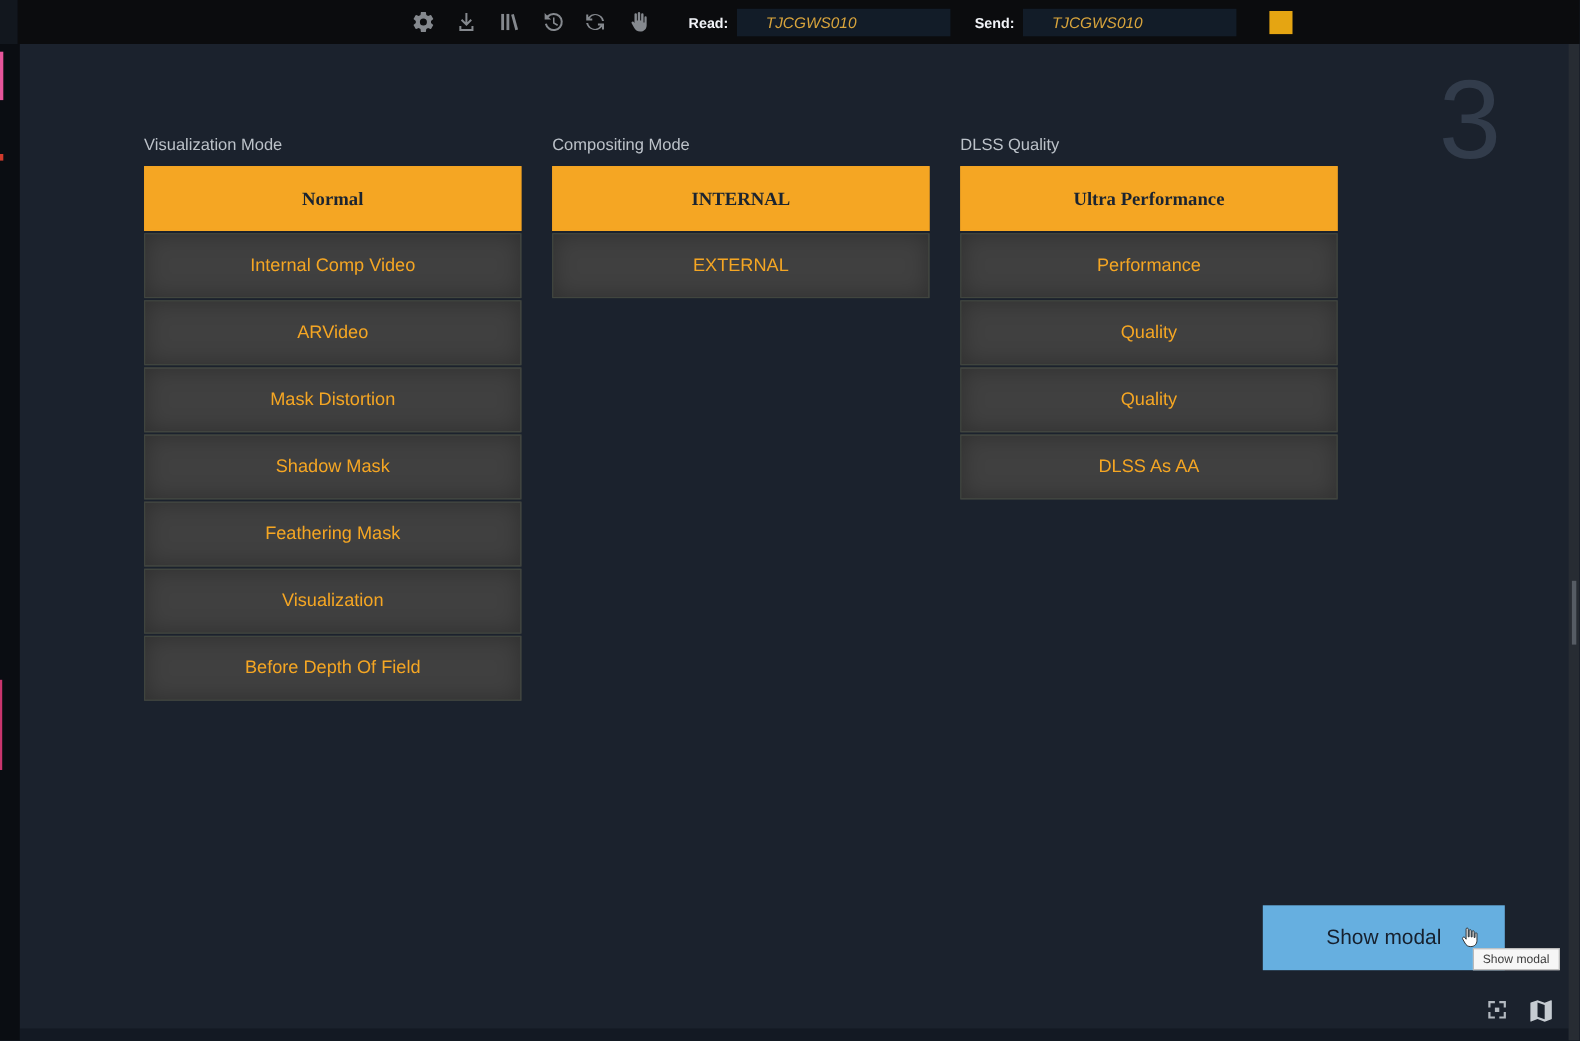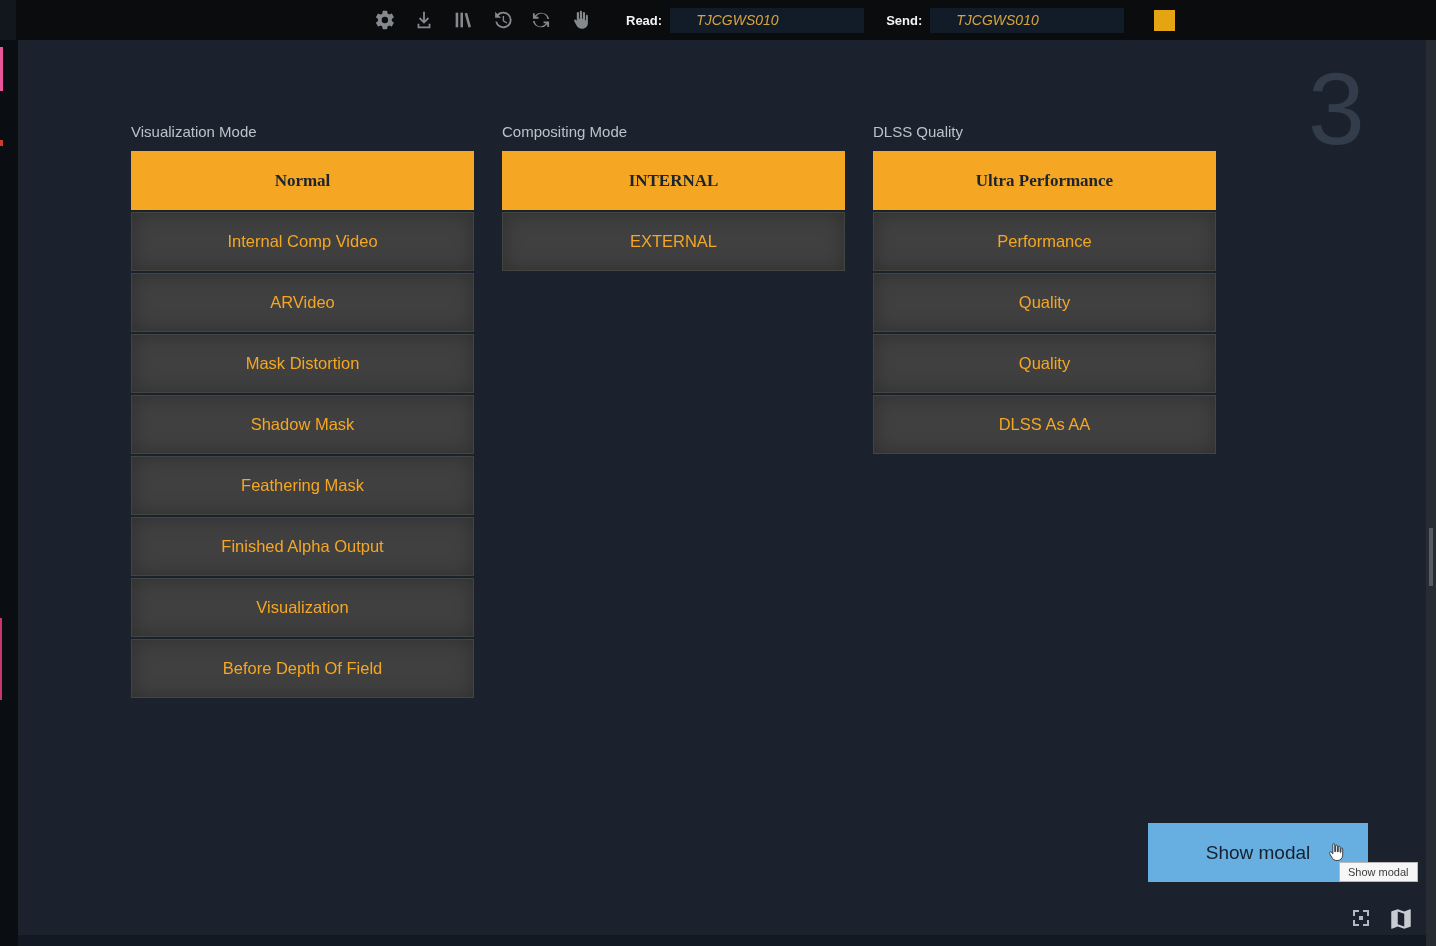--- a/index.html
+++ b/index.html
@@ -120,21 +120,20 @@
 
   <div class="columns" id="groups">
       <div class="col">
         <div class="col-label">Visualization Mode</div>
         <button class="opt selected">Normal</button>
         <button class="opt">Internal Comp Video</button>
         <button class="opt">ARVideo</button>
         <button class="opt">Mask Distortion</button>
         <button class="opt">Shadow Mask</button>
         <button class="opt">Feathering Mask</button>
-        <button class="opt">Finished Alpha Output</button>
         <button class="opt">Visualization</button>
         <button class="opt">Before Depth Of Field</button>
       </div>
       <div class="col">
         <div class="col-label">Compositing Mode</div>
         <button class="opt selected">INTERNAL</button>
         <button class="opt">EXTERNAL</button>
       </div>
       <div class="col">
         <div class="col-label">DLSS Quality</div>

